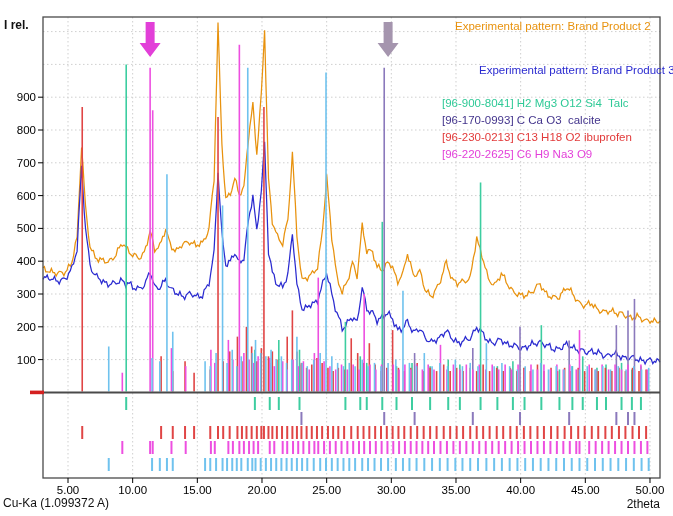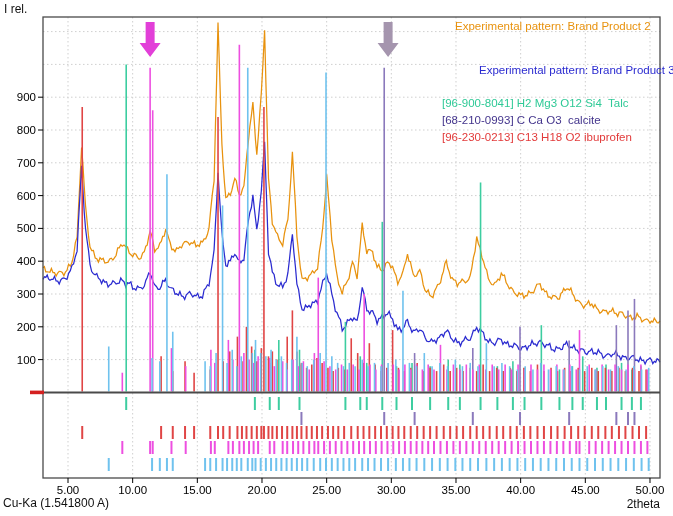--- a/index.html
+++ b/index.html
@@ -1,20 +1,20 @@
 <!DOCTYPE html>
 <html><head>
 <meta charset="utf-8">
 <style>
   html,body{margin:0;padding:0;background:#ffffff;}
   .stage{position:relative;width:673px;height:516px;background:#ffffff;
          font-family:"Liberation Sans",sans-serif;overflow:hidden;}
   .stage svg{position:absolute;left:0;top:0;}
   .lbl{position:absolute;font-size:12px;color:#111111;white-space:pre;}
-  .y-title{left:4px;top:2px;}
+  .y-title{left:4px;top:18px;font-weight:bold;}
   .anode{left:3px;top:496px;}
   .xtitle{right:13px;top:497px;}
   .legend{position:absolute;left:0;top:0;width:549px;height:200px;pointer-events:none;}
   .legend-entry{position:absolute;left:442px;font-size:11.5px;white-space:pre;}
   .legend-entry:nth-child(1){left:455px;top:20px;}
   .legend-entry:nth-child(2){left:455px;top:64px;margin-left:24px;}
   .legend-entry:nth-child(3){top:97px;}
   .legend-entry:nth-child(4){top:114px;}
   .legend-entry:nth-child(5){top:131px;}
   .legend-entry:nth-child(6){top:148px;}
@@ -640,22 +640,23 @@
         <text x="261.995" y="494" text-anchor="middle">20.00</text>
         <text x="326.65999999999997" y="494" text-anchor="middle">25.00</text>
         <text x="391.325" y="494" text-anchor="middle">30.00</text>
         <text x="455.99" y="494" text-anchor="middle">35.00</text>
         <text x="520.655" y="494" text-anchor="middle">40.00</text>
         <text x="585.3199999999999" y="494" text-anchor="middle">45.00</text>
         <text x="649.985" y="494" text-anchor="middle">50.00</text>
       </g>
     </svg>
   <div class="lbl y-title">I rel.</div>
-  <div class="lbl anode">Cu-Ka (1.541800 A)</div>
+  <div class="lbl anode">Cu-Ka (1.099372 A)</div>
   <div class="lbl xtitle">2theta</div>
   <div class="legend">
     <div class="legend-entry" style="color: rgb(232, 146, 14);">Experimental pattern: Brand Product 2</div>
     <div class="legend-entry" style="color: rgb(43, 43, 208);">Experimental pattern: Brand Product 3</div>
     <div class="legend-entry" style="color: rgb(46, 201, 150);">[96-900-8041] H2 Mg3 O12 Si4  Talc</div>
-    <div class="legend-entry" style="color: rgb(67, 52, 140);">[68-210-0993] C Ca O3  calcite</div>
+    <div class="legend-entry" style="color: rgb(67, 52, 140);">[96-170-0993] C Ca O3  calcite</div>
     <div class="legend-entry" style="color: rgb(226, 58, 58);">[96-230-0213] C13 H18 O2 ibuprofen</div>
+    <div class="legend-entry" style="color: rgb(227, 63, 217);">[96-220-2625] C6 H9 Na3 O9</div>
   </div>
 </div>
 
 </body></html>

